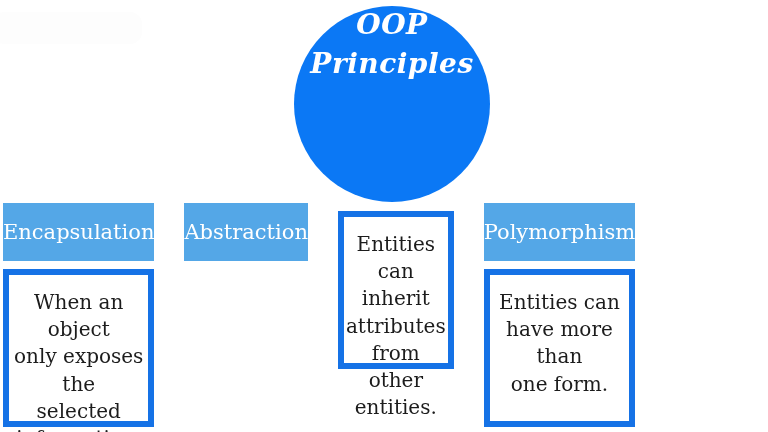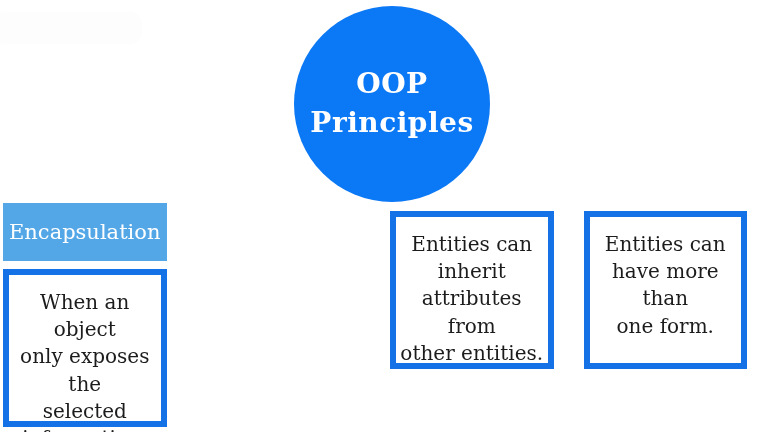--- a/index.html
+++ b/index.html
@@ -29,35 +29,35 @@
     width:150px;height:32px;
     background:#fdfdfd;
     border-radius:12px;
   }
   .topic-circle{
     position:absolute;
     left:294px;top:6px;
     width:196px;height:196px;
     border-radius:50%;
     background:var(--circle-fill);
-    display:flex;align-items:center;justify-content:center;
+    display:flex;align-items:flex-start;justify-content:center;font-style:italic;
   }
   .topic-title{
     color:var(--title-text);
     font-weight:bold;
     font-size:28px;
     line-height:1.38;
     text-align:center;
     white-space:pre-line;
     letter-spacing:0.5px;
   }
   .columns{
     position:absolute;
     left:3px;top:203px;
-    width:744px;
+    width:612px;
     display:grid;
     grid-template-columns:repeat(4,1fr);
     column-gap:30px;
   }
   .column{display:flex;flex-direction:column;}
   .col-header{
     height:58px;
     background:var(--header-fill);
     color:var(--title-text);
     font-size:21px;
@@ -93,29 +93,31 @@
 
     <div class="column">
       <div class="col-header">Encapsulation</div>
       <div class="col-box">When an object
 only exposes the
 selected
 information.</div>
     </div>
 
     <div class="column">
+      <div class="col-header">Abstraction</div>
     </div>
 
     <div class="column">
       <div class="col-box">Entities can
 inherit
 attributes from
 other entities.</div>
     </div>
 
     <div class="column">
+      <div class="col-header">Polymorphism</div>
       <div class="col-box">Entities can
 have more than
 one form.</div>
     </div>
 
   </div>
 </div>
 
 </body></html>

